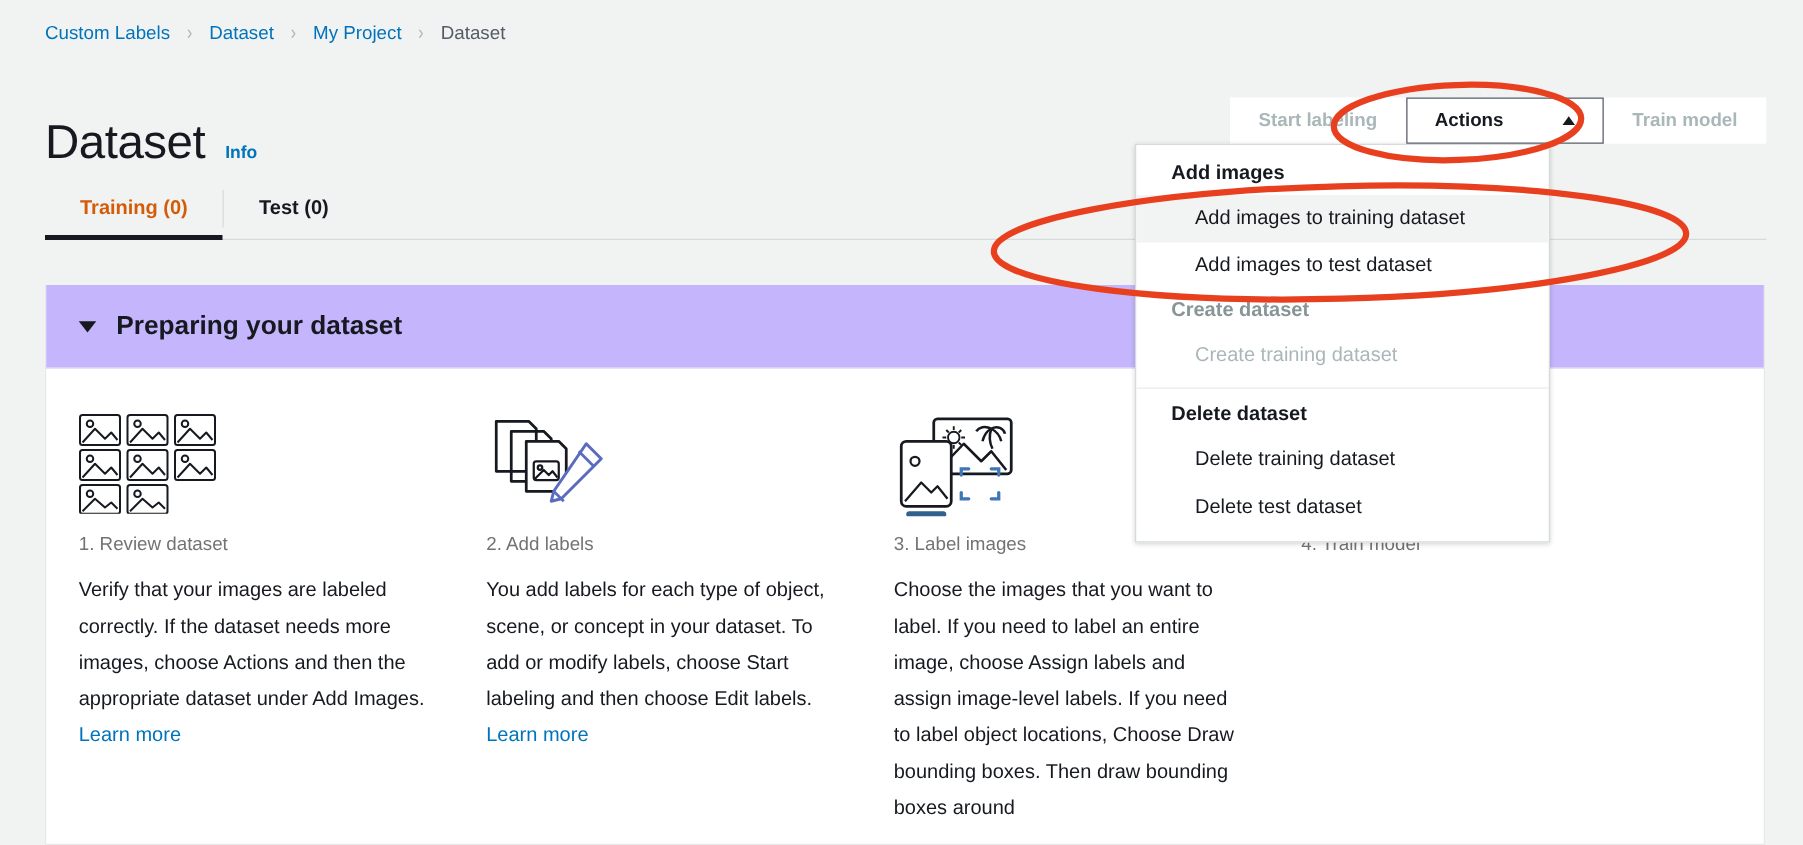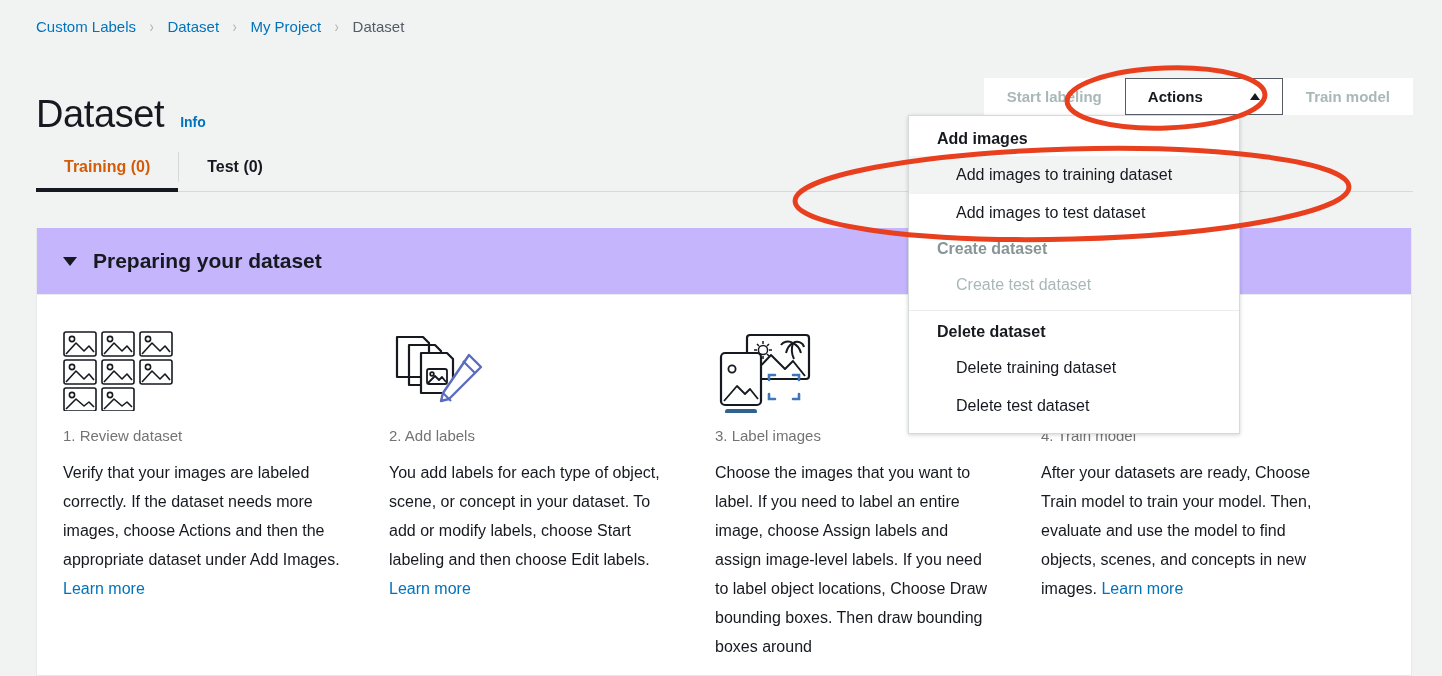--- a/index.html
+++ b/index.html
@@ -426,33 +426,32 @@
             <path d="M18 50 L34 32 L46 44 L54 36 L62 46"></path>
             <circle cx="26" cy="26" r="4"></circle>
           </g>
           <g fill="none" stroke="#3f76b5" stroke-width="2.4" stroke-linecap="round">
             <path d="M72 62 L90 44"></path>
             <path d="M90 44 L90 54 M90 44 L80 44"></path>
           </g>
         </svg>
       </div>
       <div class="step-title">4. Train model</div>
-      <div class="step-body"><span>After your datasets are ready, Choose Train model to train your model. Then, evaluate and use the model to find objects, scenes, and concepts in new images. </span><a class="learn">Learn more</a></div>
     </div>
 
   </div>
 </section>
 
 <div class="dropdown">
   <div class="menu-group-label">Add images</div>
   <div class="menu-item highlight">Add images to training dataset</div>
   <div class="menu-item">Add images to test dataset</div>
 
   <div class="menu-group-label muted">Create dataset</div>
-  <div class="menu-item muted">Create test dataset</div>
+  <div class="menu-item muted">Create training dataset</div>
 
   <div class="menu-sep"></div>
 
   <div class="menu-group-label">Delete dataset</div>
   <div class="menu-item">Delete training dataset</div>
   <div class="menu-item">Delete test dataset</div>
 </div>
 
 <svg class="annot" viewBox="0 0 1442 676" xmlns="http://www.w3.org/2000/svg">
   <ellipse cx="1166" cy="98" rx="99" ry="30" transform="rotate(-2 1166 98)" fill="none" stroke="#e8401f" stroke-width="5"></ellipse>

